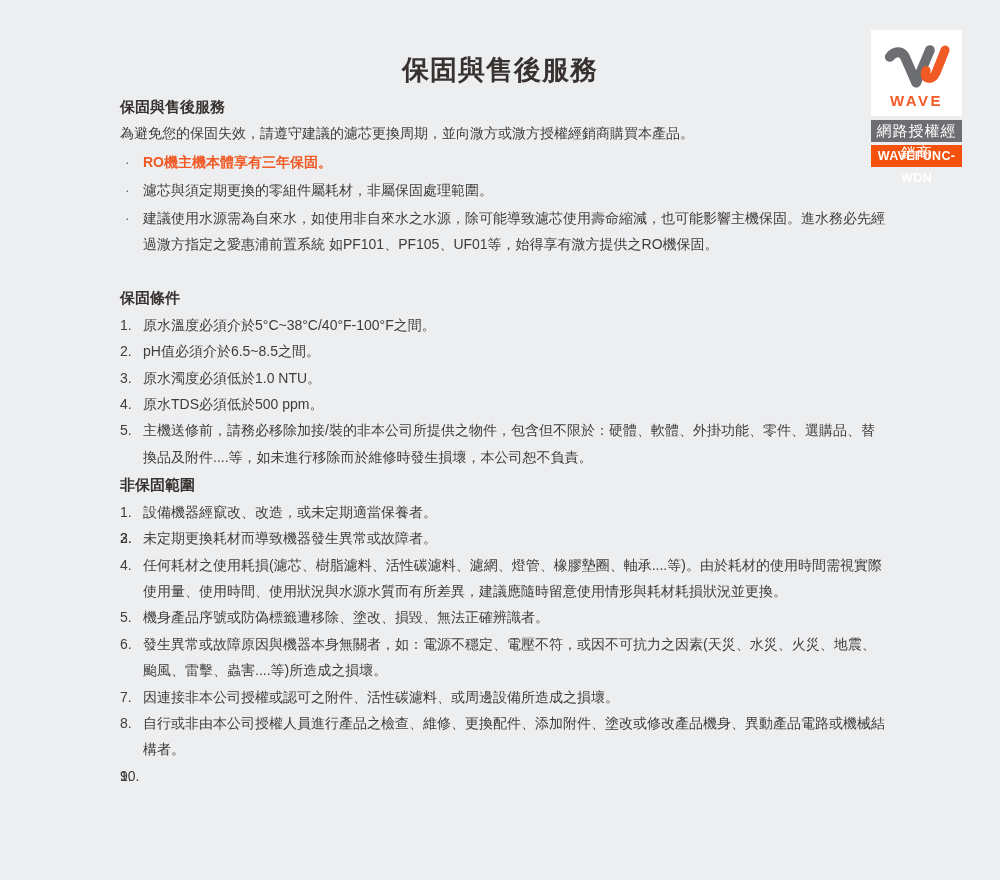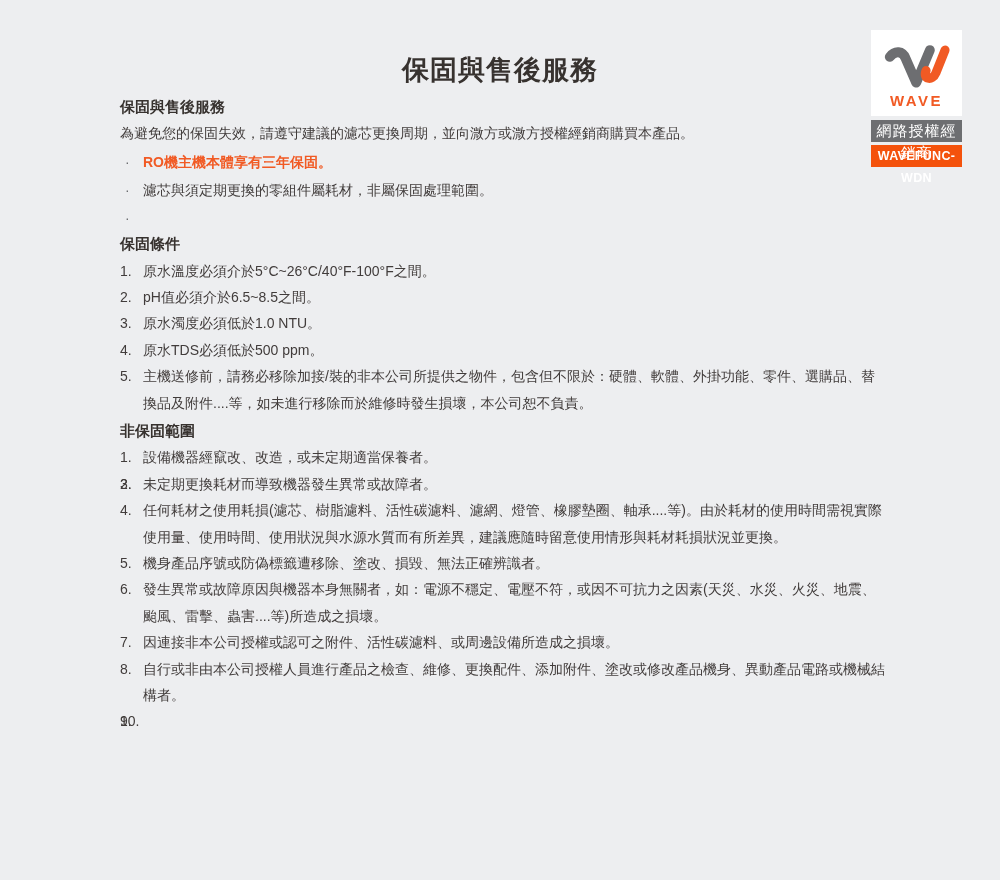--- a/index.html
+++ b/index.html
@@ -135,29 +135,30 @@
       <div class="bullet-item highlight">
         <span class="marker">·</span>
         <span class="txt">RO機主機本體享有三年保固。</span>
       </div>
       <div class="bullet-item">
         <span class="marker">·</span>
         <span class="txt">濾芯與須定期更換的零組件屬耗材，非屬保固處理範圍。</span>
       </div>
       <div class="bullet-item">
         <span class="marker">·</span>
+        <span class="txt">建議使用水源需為自來水，如使用非自來水之水源，除可能導致濾芯使用壽命縮減，也可能影響主機保固。進水務必先經過溦方指定之愛惠浦前置系統 如PF101、PF105、UF01等，始得享有溦方提供之RO機保固。</span>
       </div>
     </div>
   </div>
 
   <div class="section" style="margin-top: 28px;">
     <div class="sec-heading">保固條件</div>
     <div class="num-item">
       <span class="num">1.</span>
-      <span class="txt">原水溫度必須介於5°C~26°C/40°F-100°F之間。</span>
+      <span class="txt">原水溫度必須介於5°C~38°C/40°F-100°F之間。</span>
     </div>
     <div class="num-item">
       <span class="num">2.</span>
       <span class="txt">pH值必須介於6.5~8.5之間。</span>
     </div>
     <div class="num-item">
       <span class="num">3.</span>
       <span class="txt">原水濁度必須低於1.0 NTU。</span>
     </div>
     <div class="num-item">

